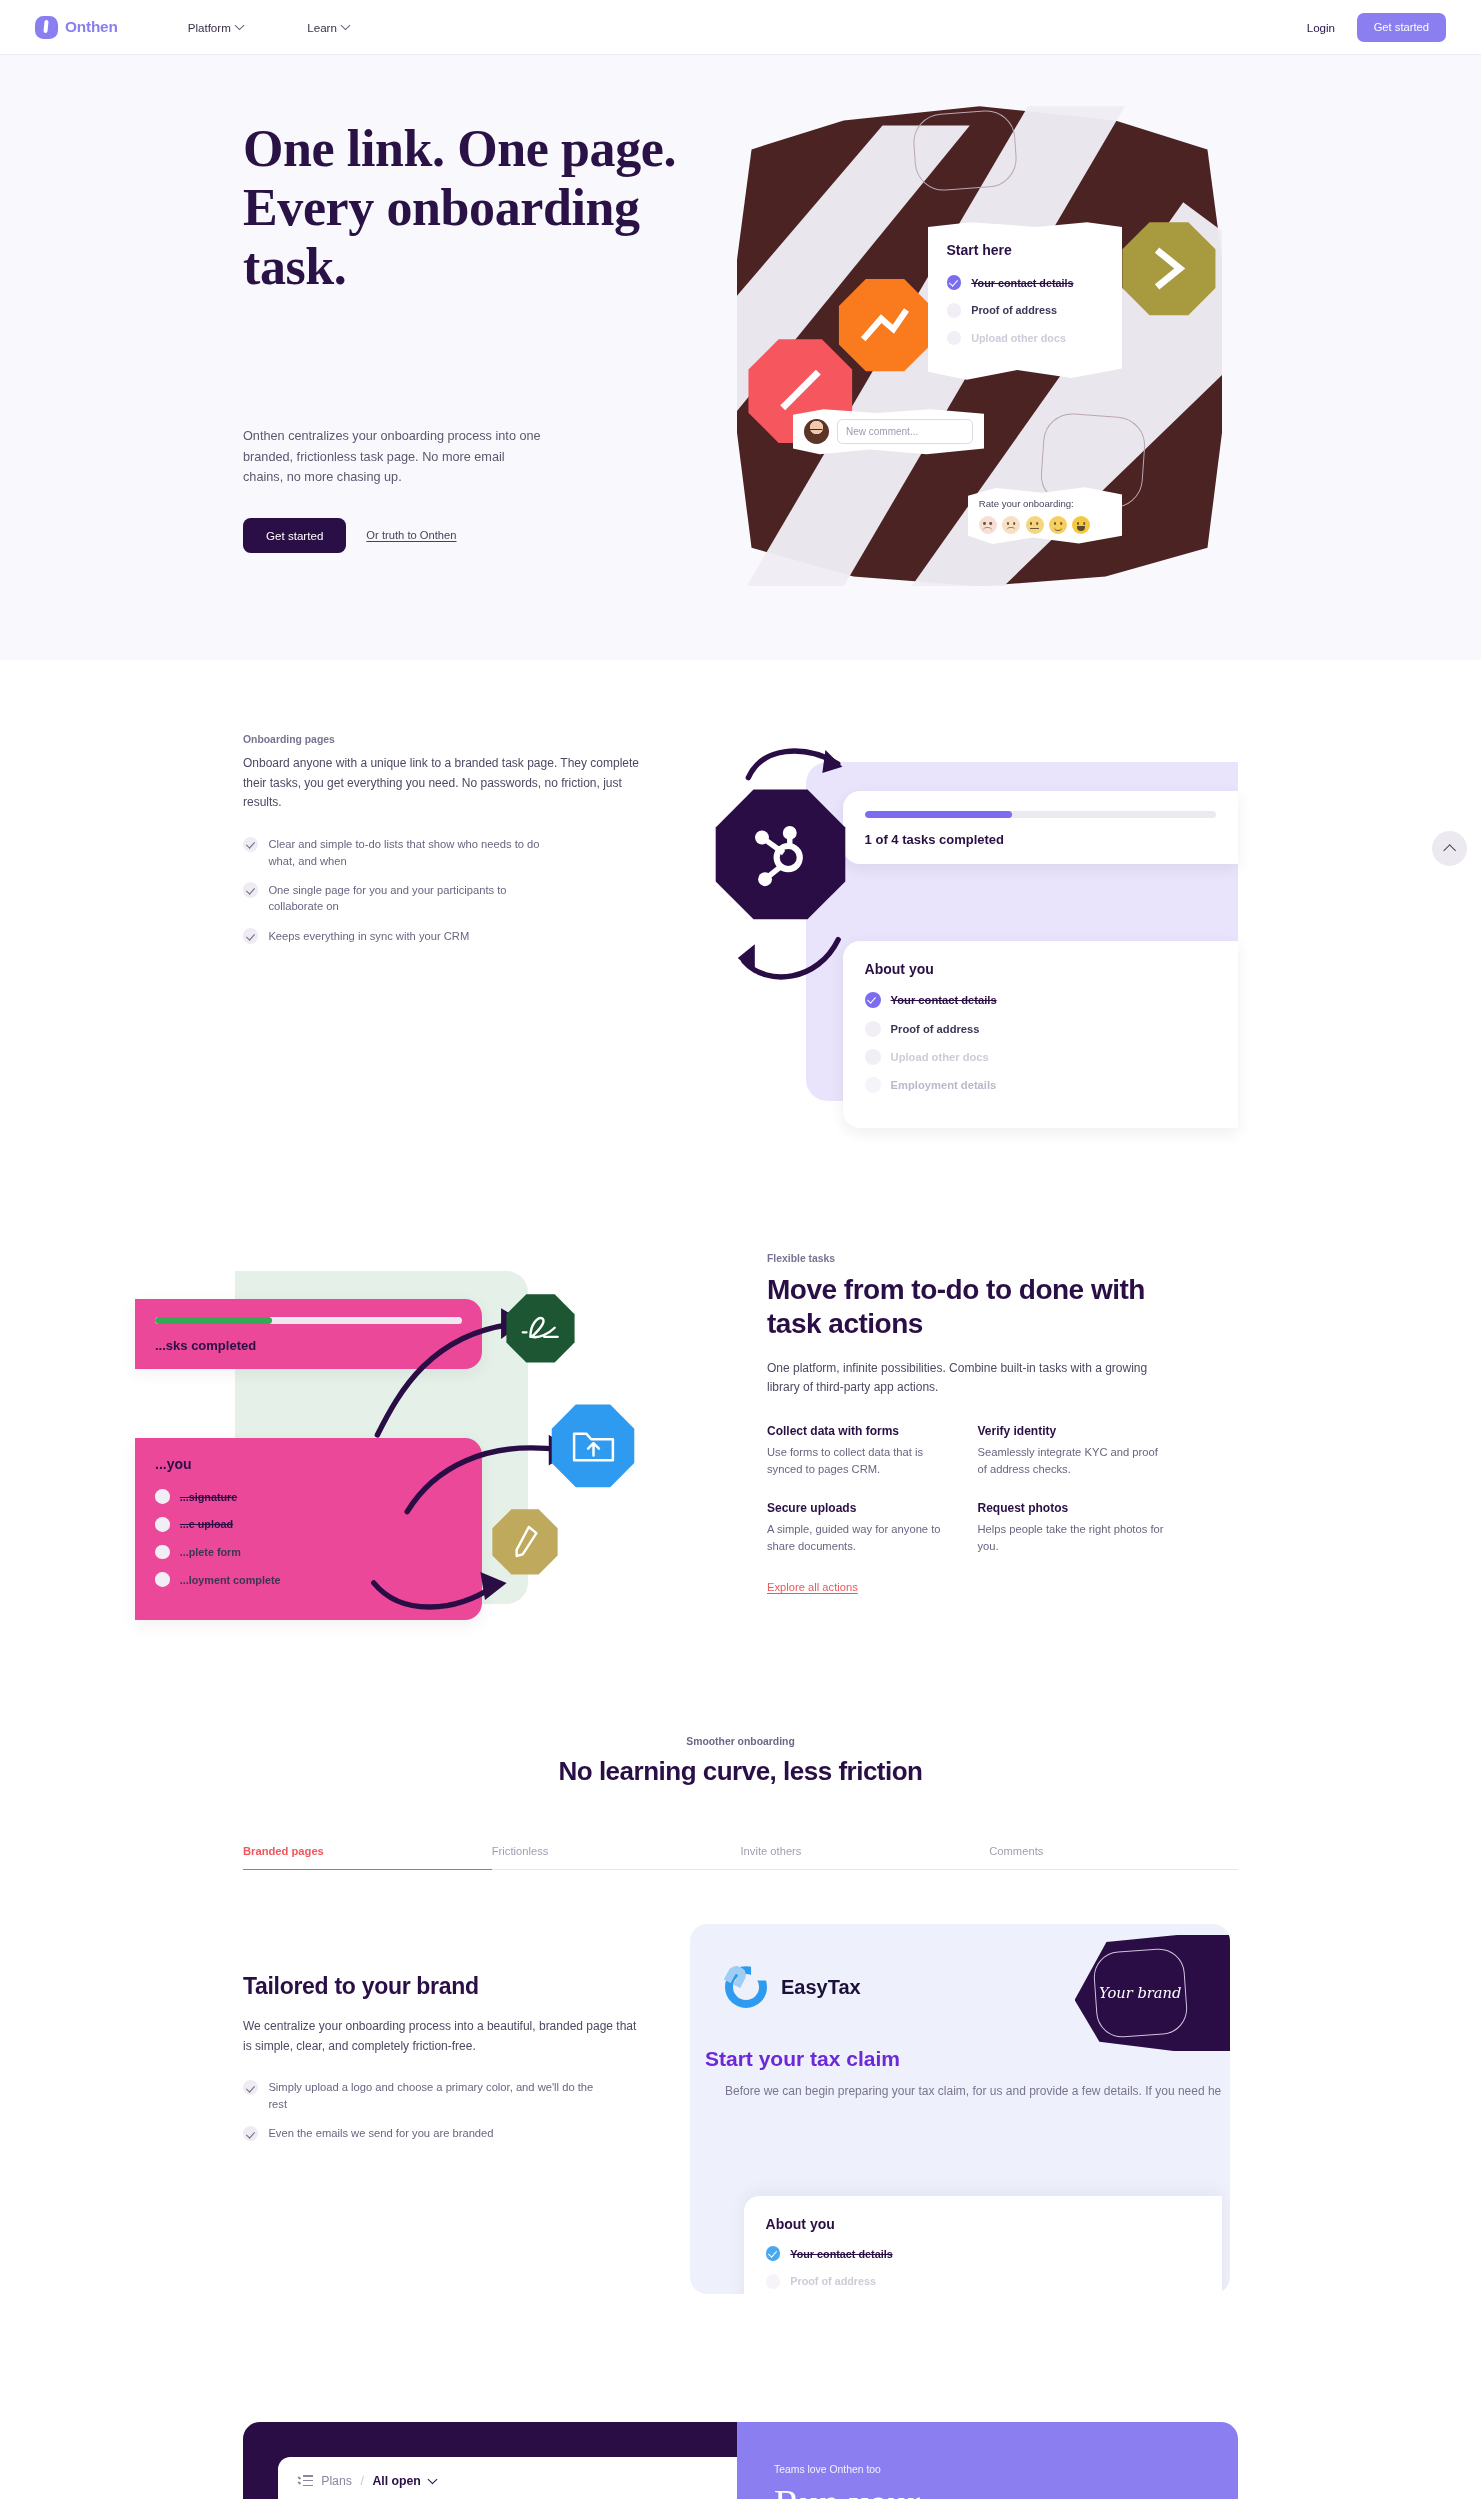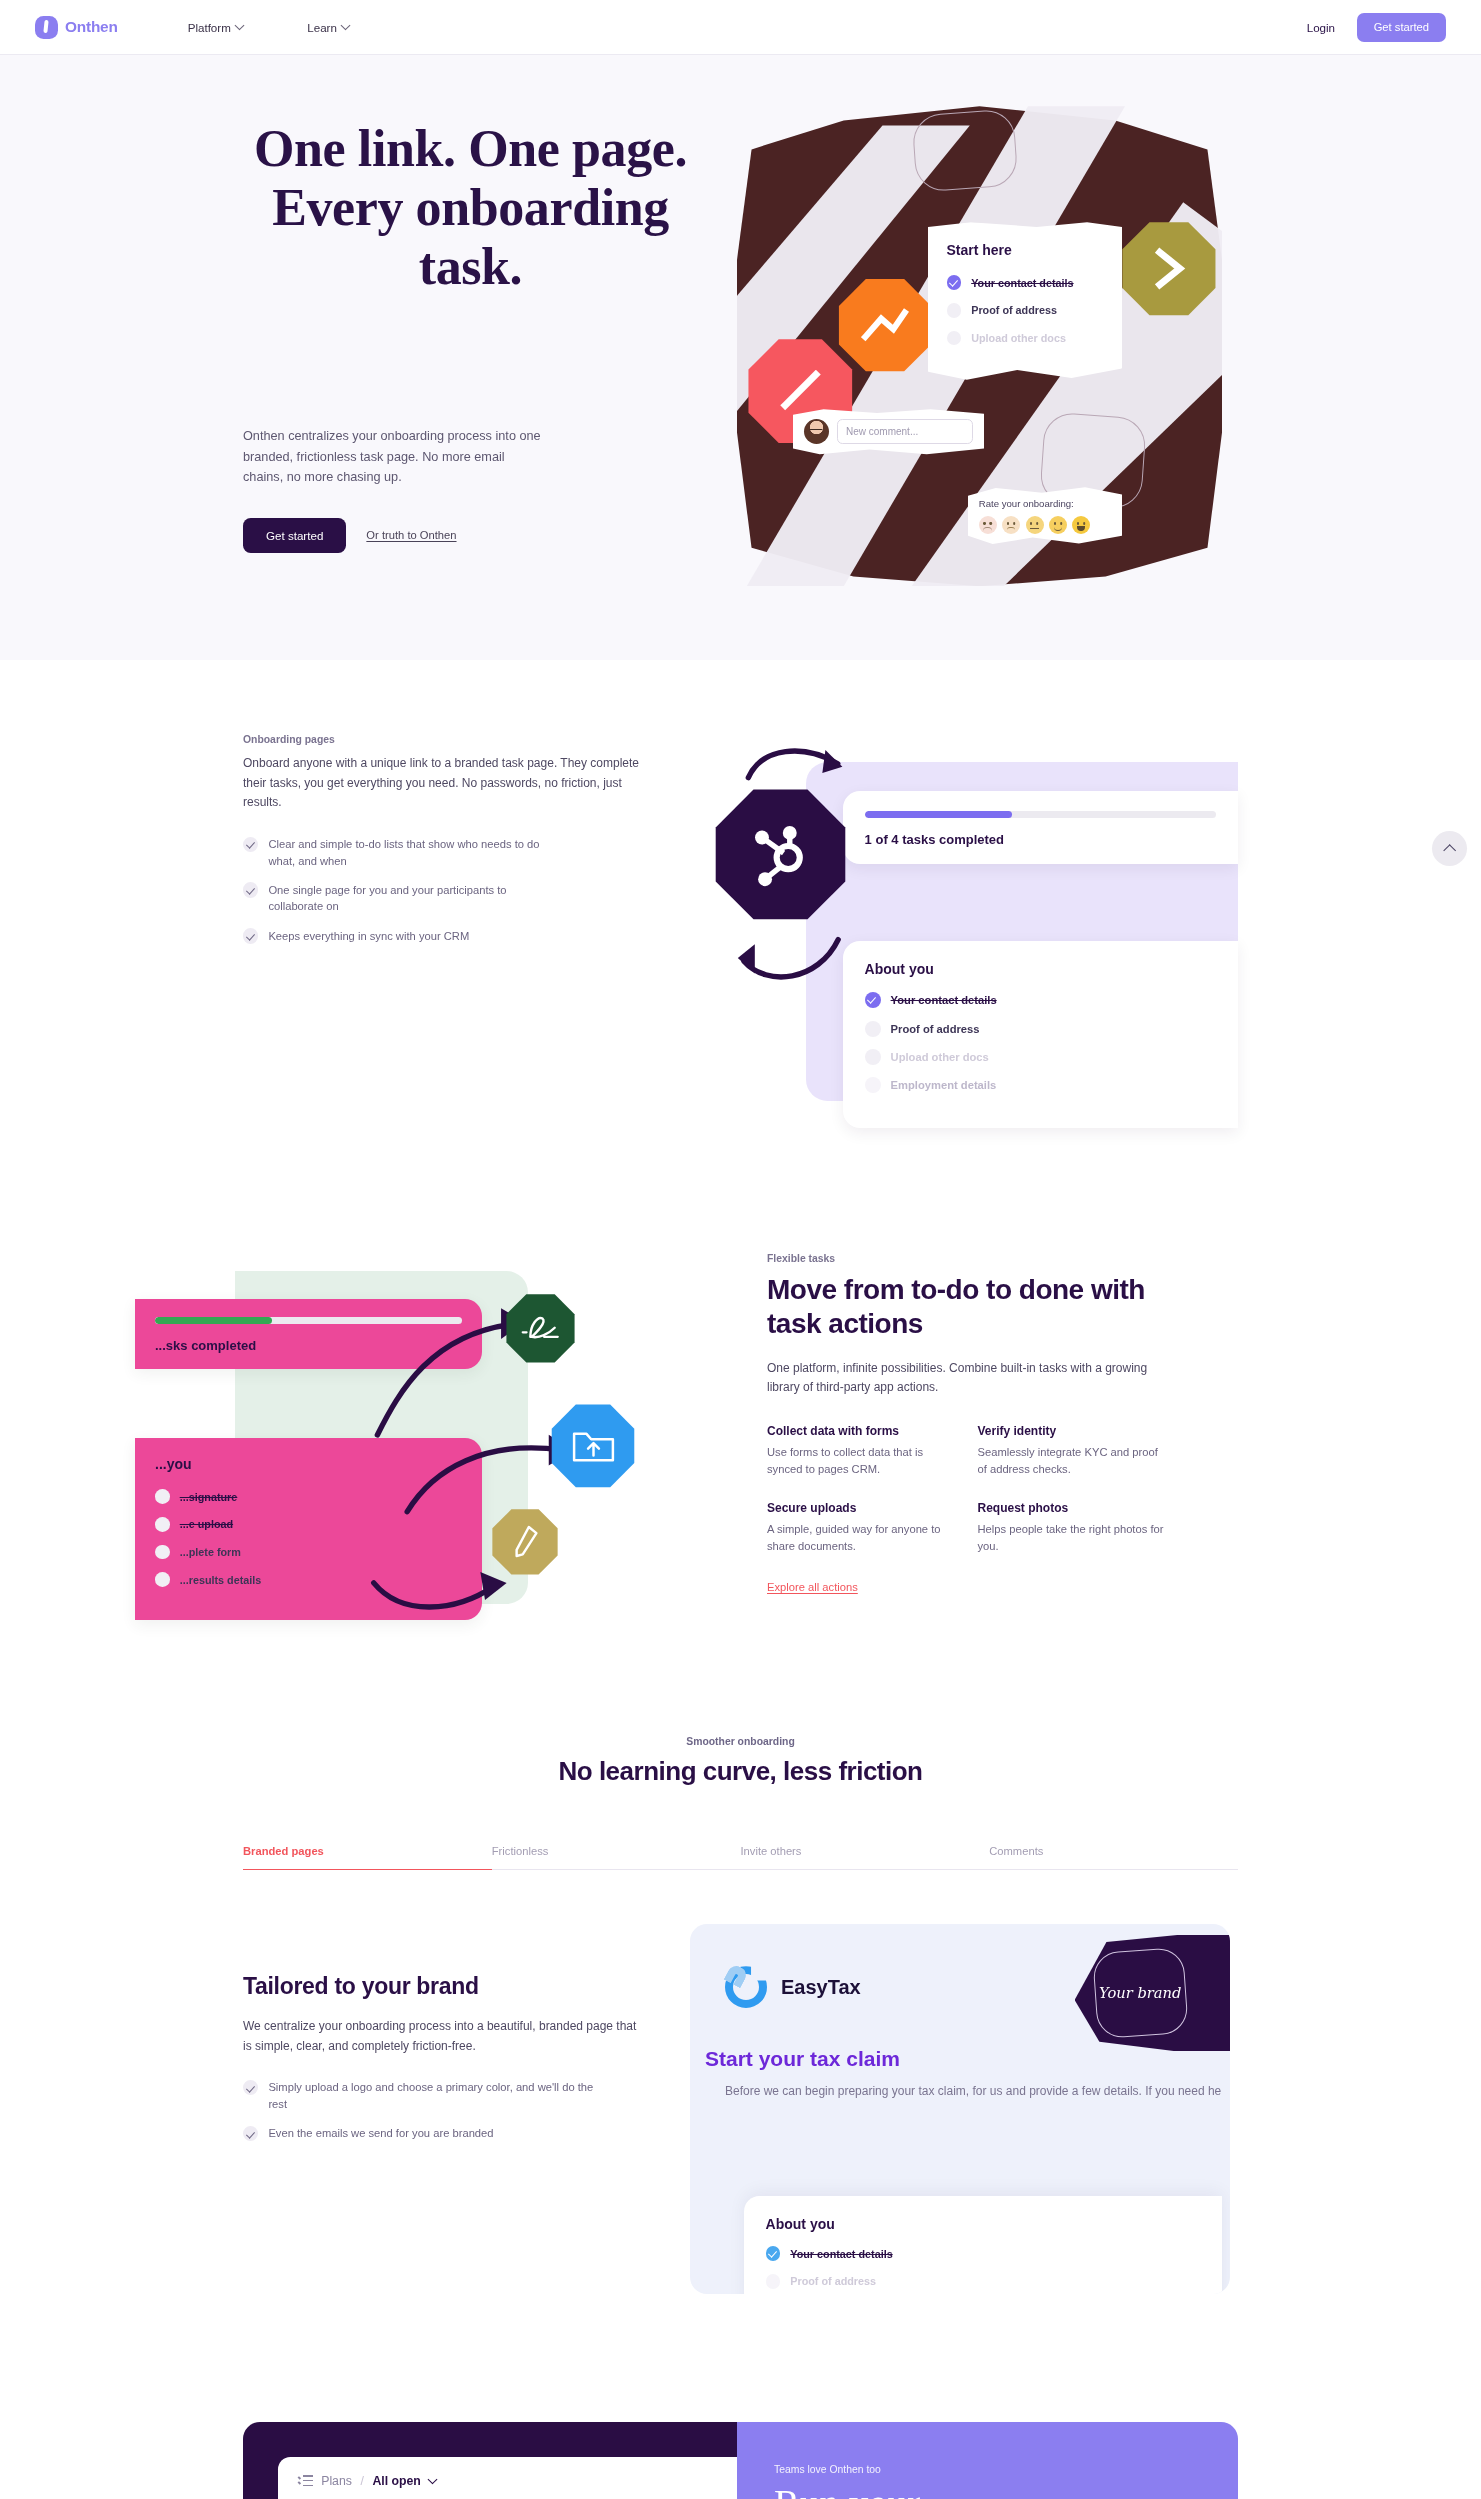--- a/index.html
+++ b/index.html
@@ -46,21 +46,21 @@
   }
 
   
   .hero { background: #f9f8fc; padding: 45px 0 74px; position: relative; }
   .wrap { width: 995px; margin: 0 auto; position: relative; }
   .hero-grid { display: flex; gap: 31px; }
   .hero-left { width: 463px; padding-top: 20px; }
   .hero-title {
     font-family: "Liberation Serif", serif;
     font-size: 52px; line-height: 1.13; font-weight: 700;
-    color: #2a1247; letter-spacing: -0.4px; max-width: 455px; text-align: center;
+    color: #2a1247; letter-spacing: -0.4px; max-width: 455px;
   }
   .hero-copy {
     margin-top: 130px; font-size: 12.7px; line-height: 1.6;
     color: #5d5770; max-width: 301px;
   }
   .hero-cta { margin-top: 31px; display: flex; align-items: center; gap: 20px; }
   .btn-dark {
     background: #2a0f46; color: #fff; font-size: 11.6px; font-weight: 500;
     padding: 10.8px 23px; border-radius: 7.7px; border: none; cursor: pointer;
   }
@@ -568,21 +568,21 @@
             <div class="tl-row">
               <span class="tl-dot"></span>
               <span class="tl-txt strike">...e upload</span>
             </div>
             <div class="tl-row">
               <span class="tl-dot"></span>
               <span class="tl-txt">...plete form</span>
             </div>
             <div class="tl-row">
               <span class="tl-dot"></span>
-              <span class="tl-txt">...results details</span>
+              <span class="tl-txt">...loyment complete</span>
             </div>
           </div>
 
           <div class="oct3 o-green">
             <svg width="40" height="35" viewBox="0 0 52 46">
               <path d="M12 34 C12 18, 22 6, 28 10 C34 15, 18 30, 14 34 C24 36, 36 30, 44 22" stroke="#fff" stroke-width="3.2" fill="none" stroke-linecap="round"></path>
               <path d="M30 34 L48 34" stroke="#fff" stroke-width="3" stroke-linecap="round"></path>
               <path d="M2 28 L7 28" stroke="#fff" stroke-width="3" stroke-linecap="round"></path>
             </svg>
           </div>

